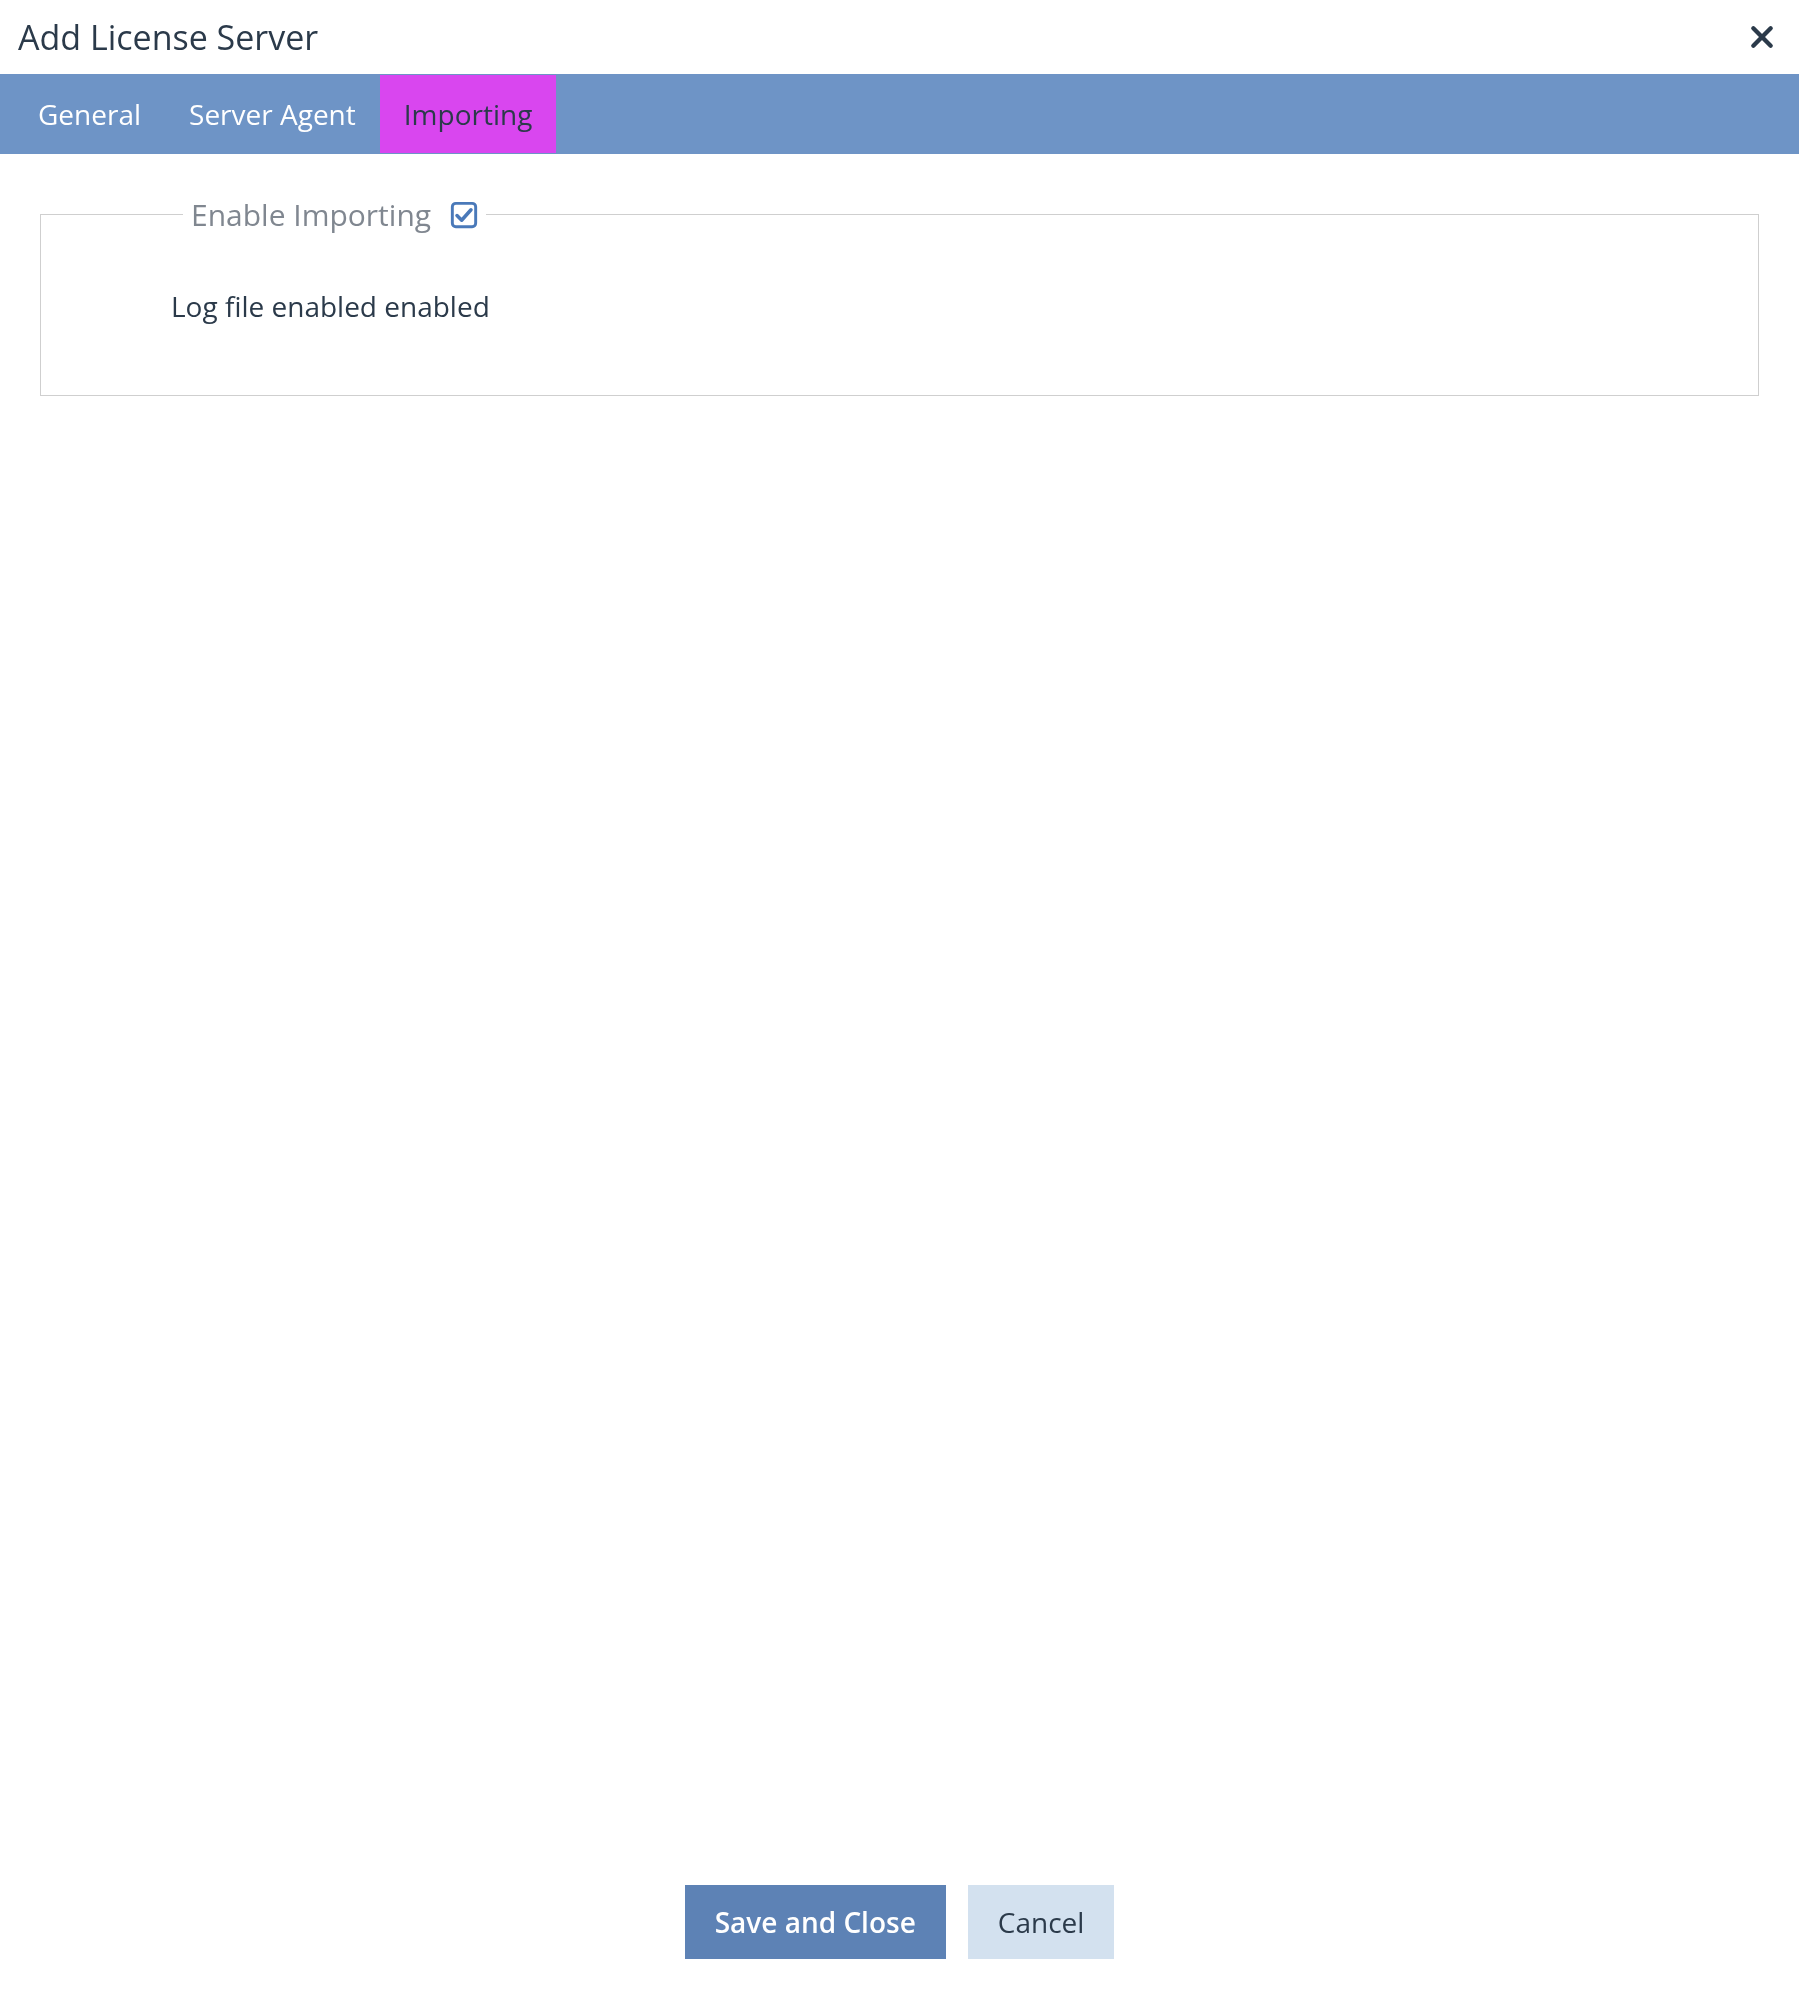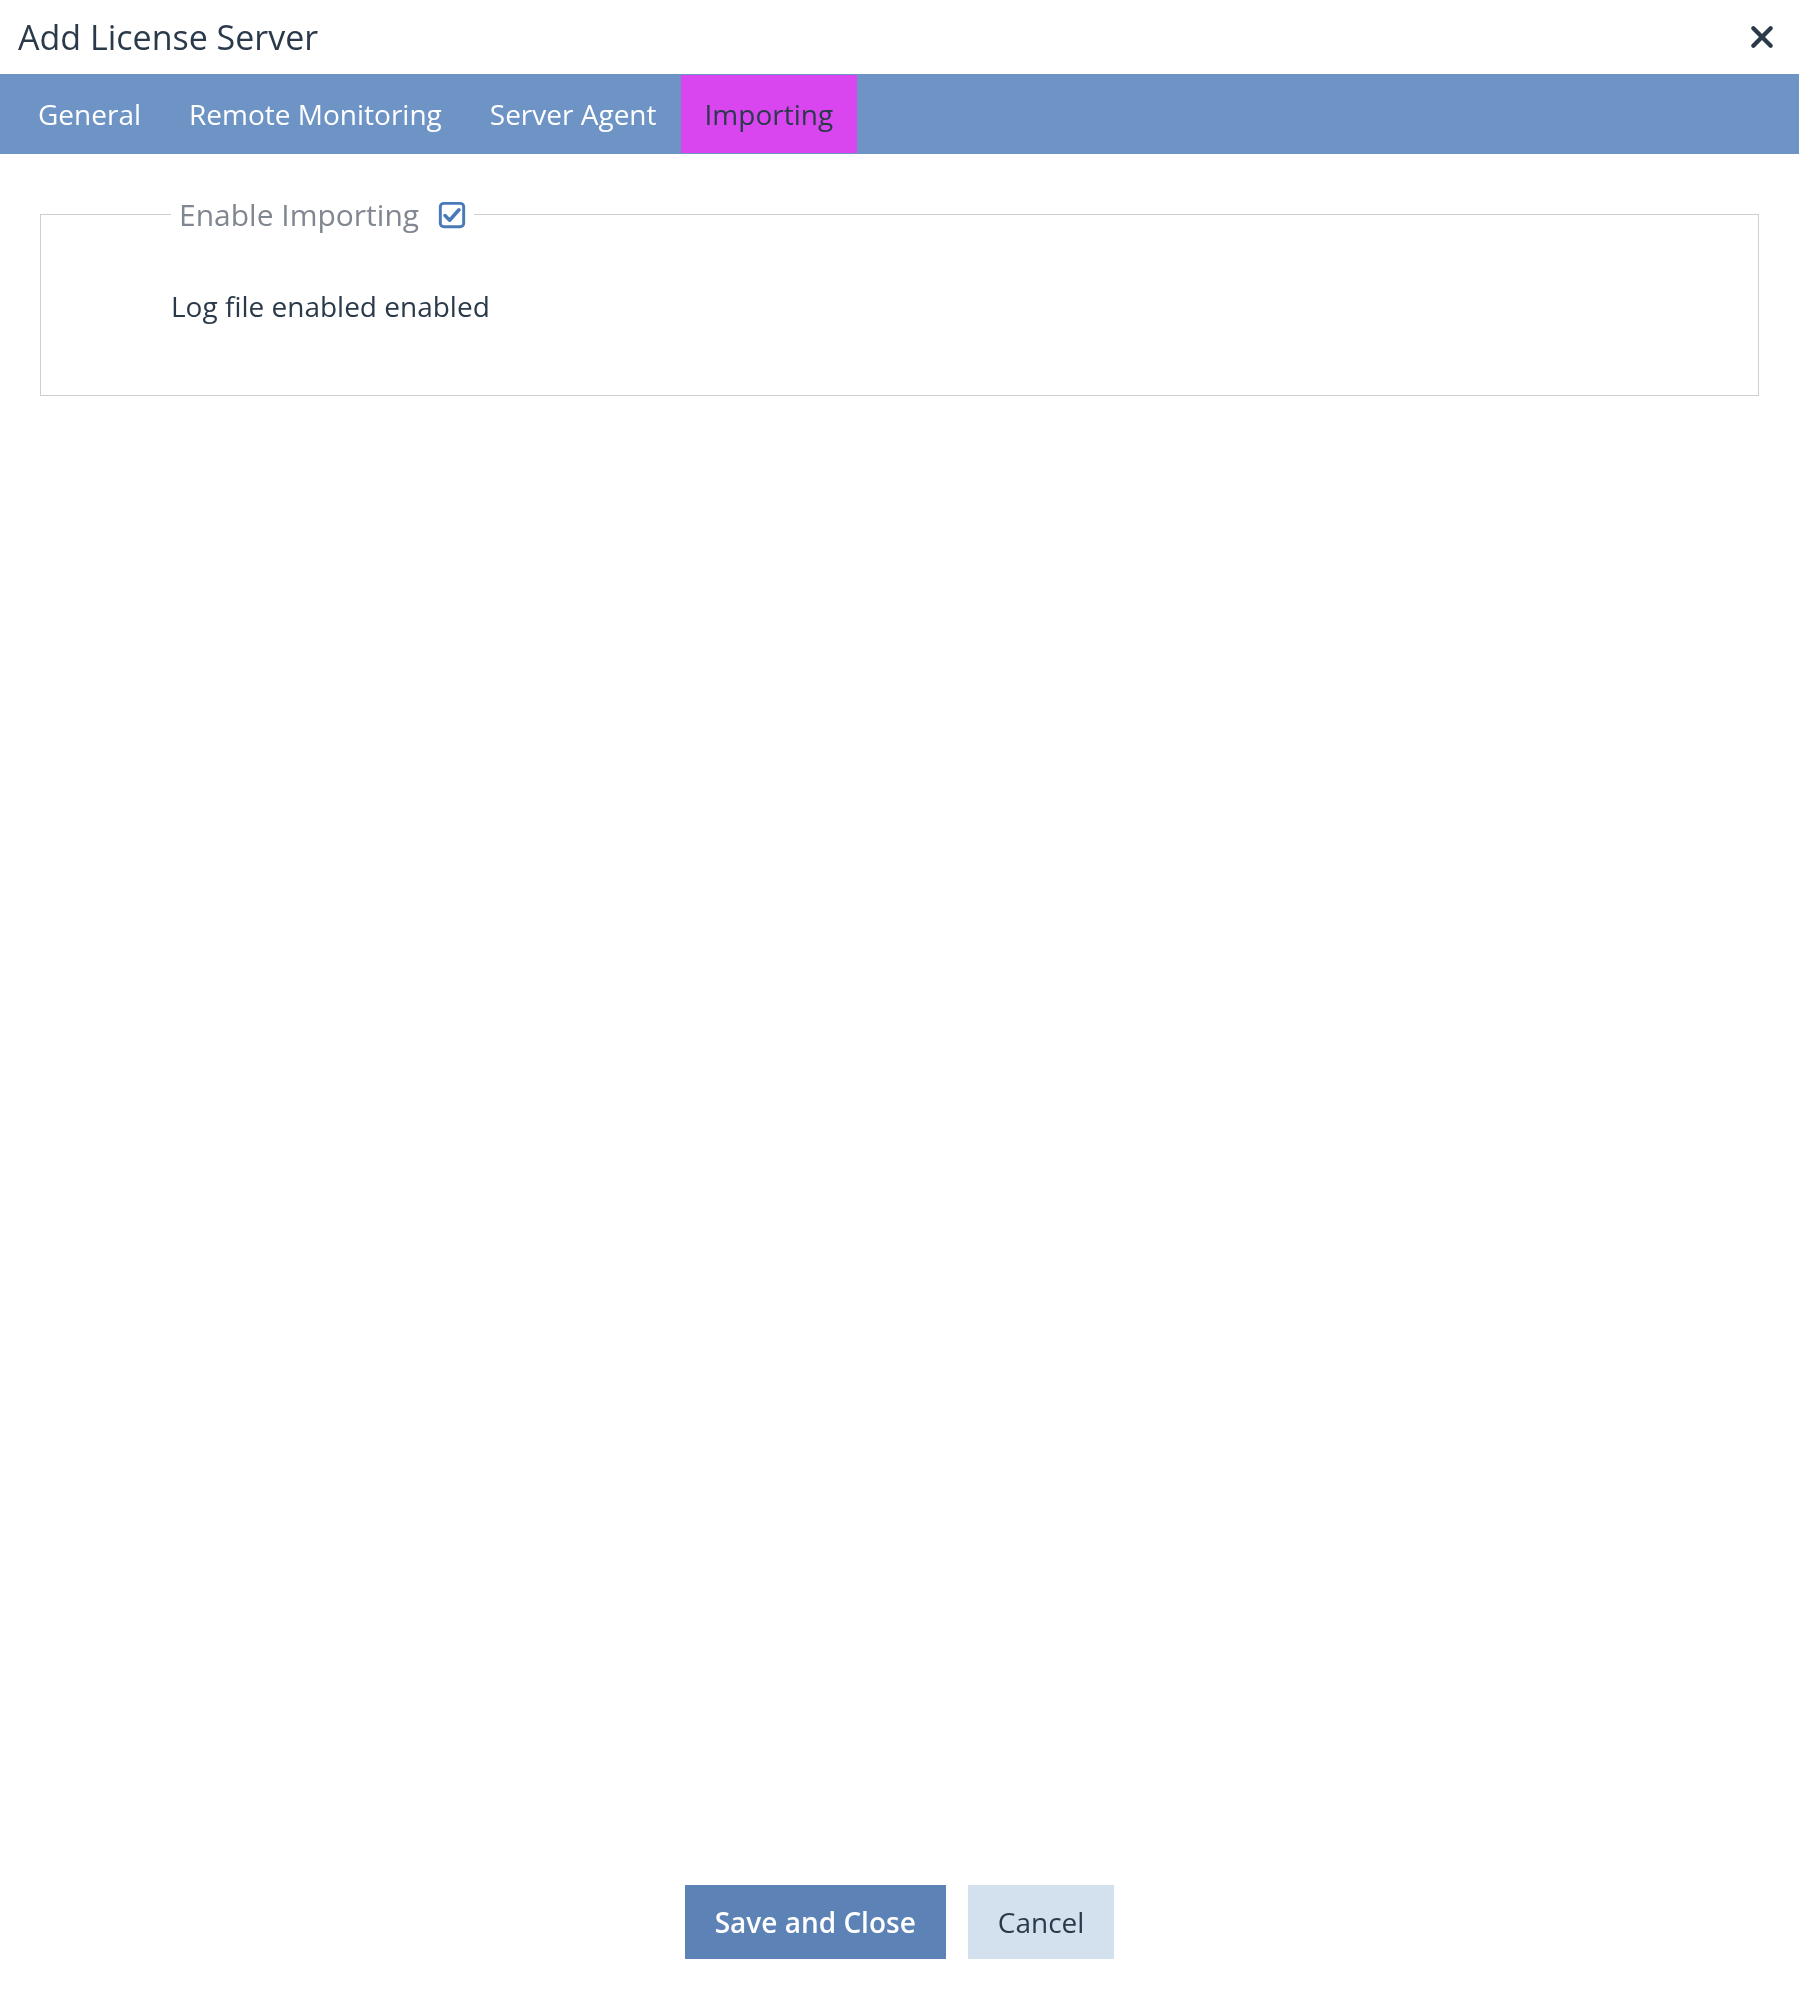--- a/index.html
+++ b/index.html
@@ -73,20 +73,21 @@
     padding: 52px 30px 70px 130px;
     margin: 0;
   }
   fieldset.group legend {
     font-size: 30px;
     color: #808790;
     padding: 0 8px;
     display: flex;
     align-items: center;
     gap: 19px;
+    margin-left: 12px;
   }
   .legend-check {
     display: inline-flex;
     cursor: pointer;
   }
   .legend-check svg { display:block; }
   .group-text {
     color: #2b3a4a;
     font-size: 28px;
   }
@@ -123,21 +124,20 @@
     <div class="dialog-title">Add License Server</div>
     <div class="close-btn">
       <svg width="26" height="26" viewBox="0 0 24 24">
         <path d="M4 4 L20 20 M20 4 L4 20" stroke="#2b3a4a" stroke-width="4" stroke-linecap="round"></path>
       </svg>
     </div>
   </div>
 
   <div class="tab-bar">
     <div class="tab">General</div>
-    <div class="tab">Remote Monitoring</div>
     <div class="tab">Server Agent</div>
     <div class="tab active">Importing</div>
   </div>
 
   <div class="content">
     <fieldset class="group">
       <legend>
         <span>Enable Importing</span>
         <span class="legend-check">
           <svg width="28" height="28" viewBox="0 0 24 24">

